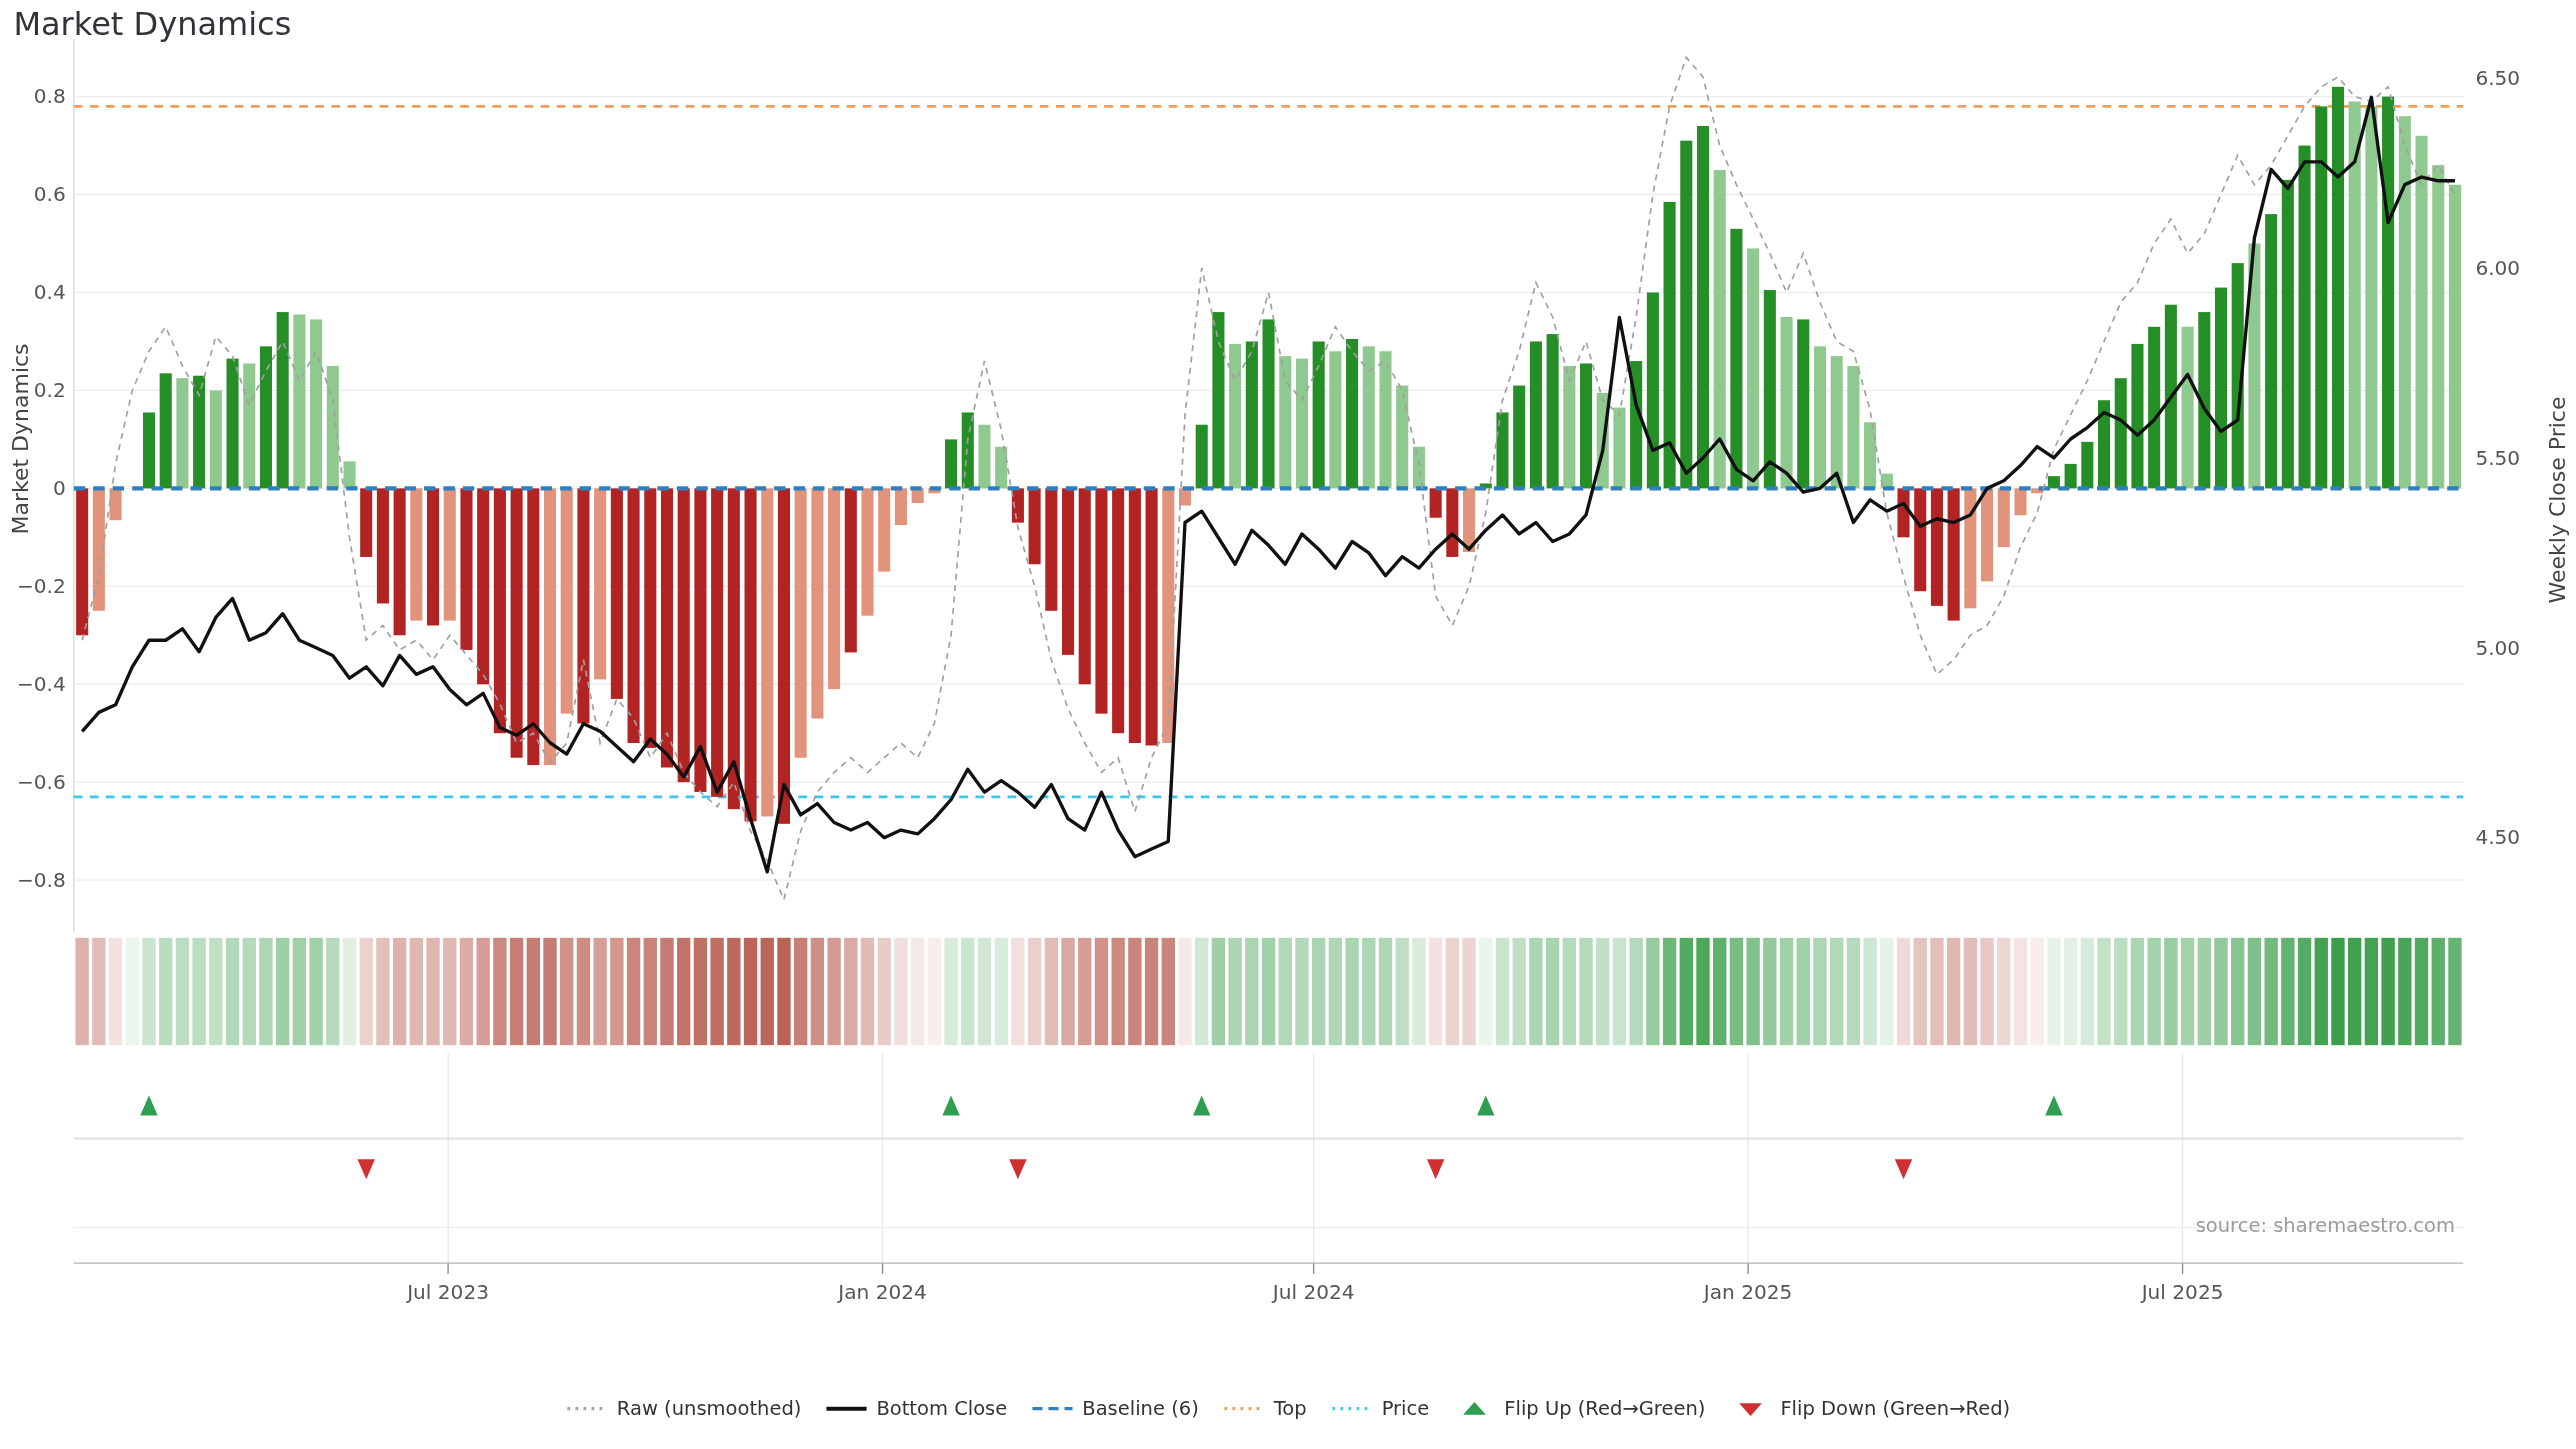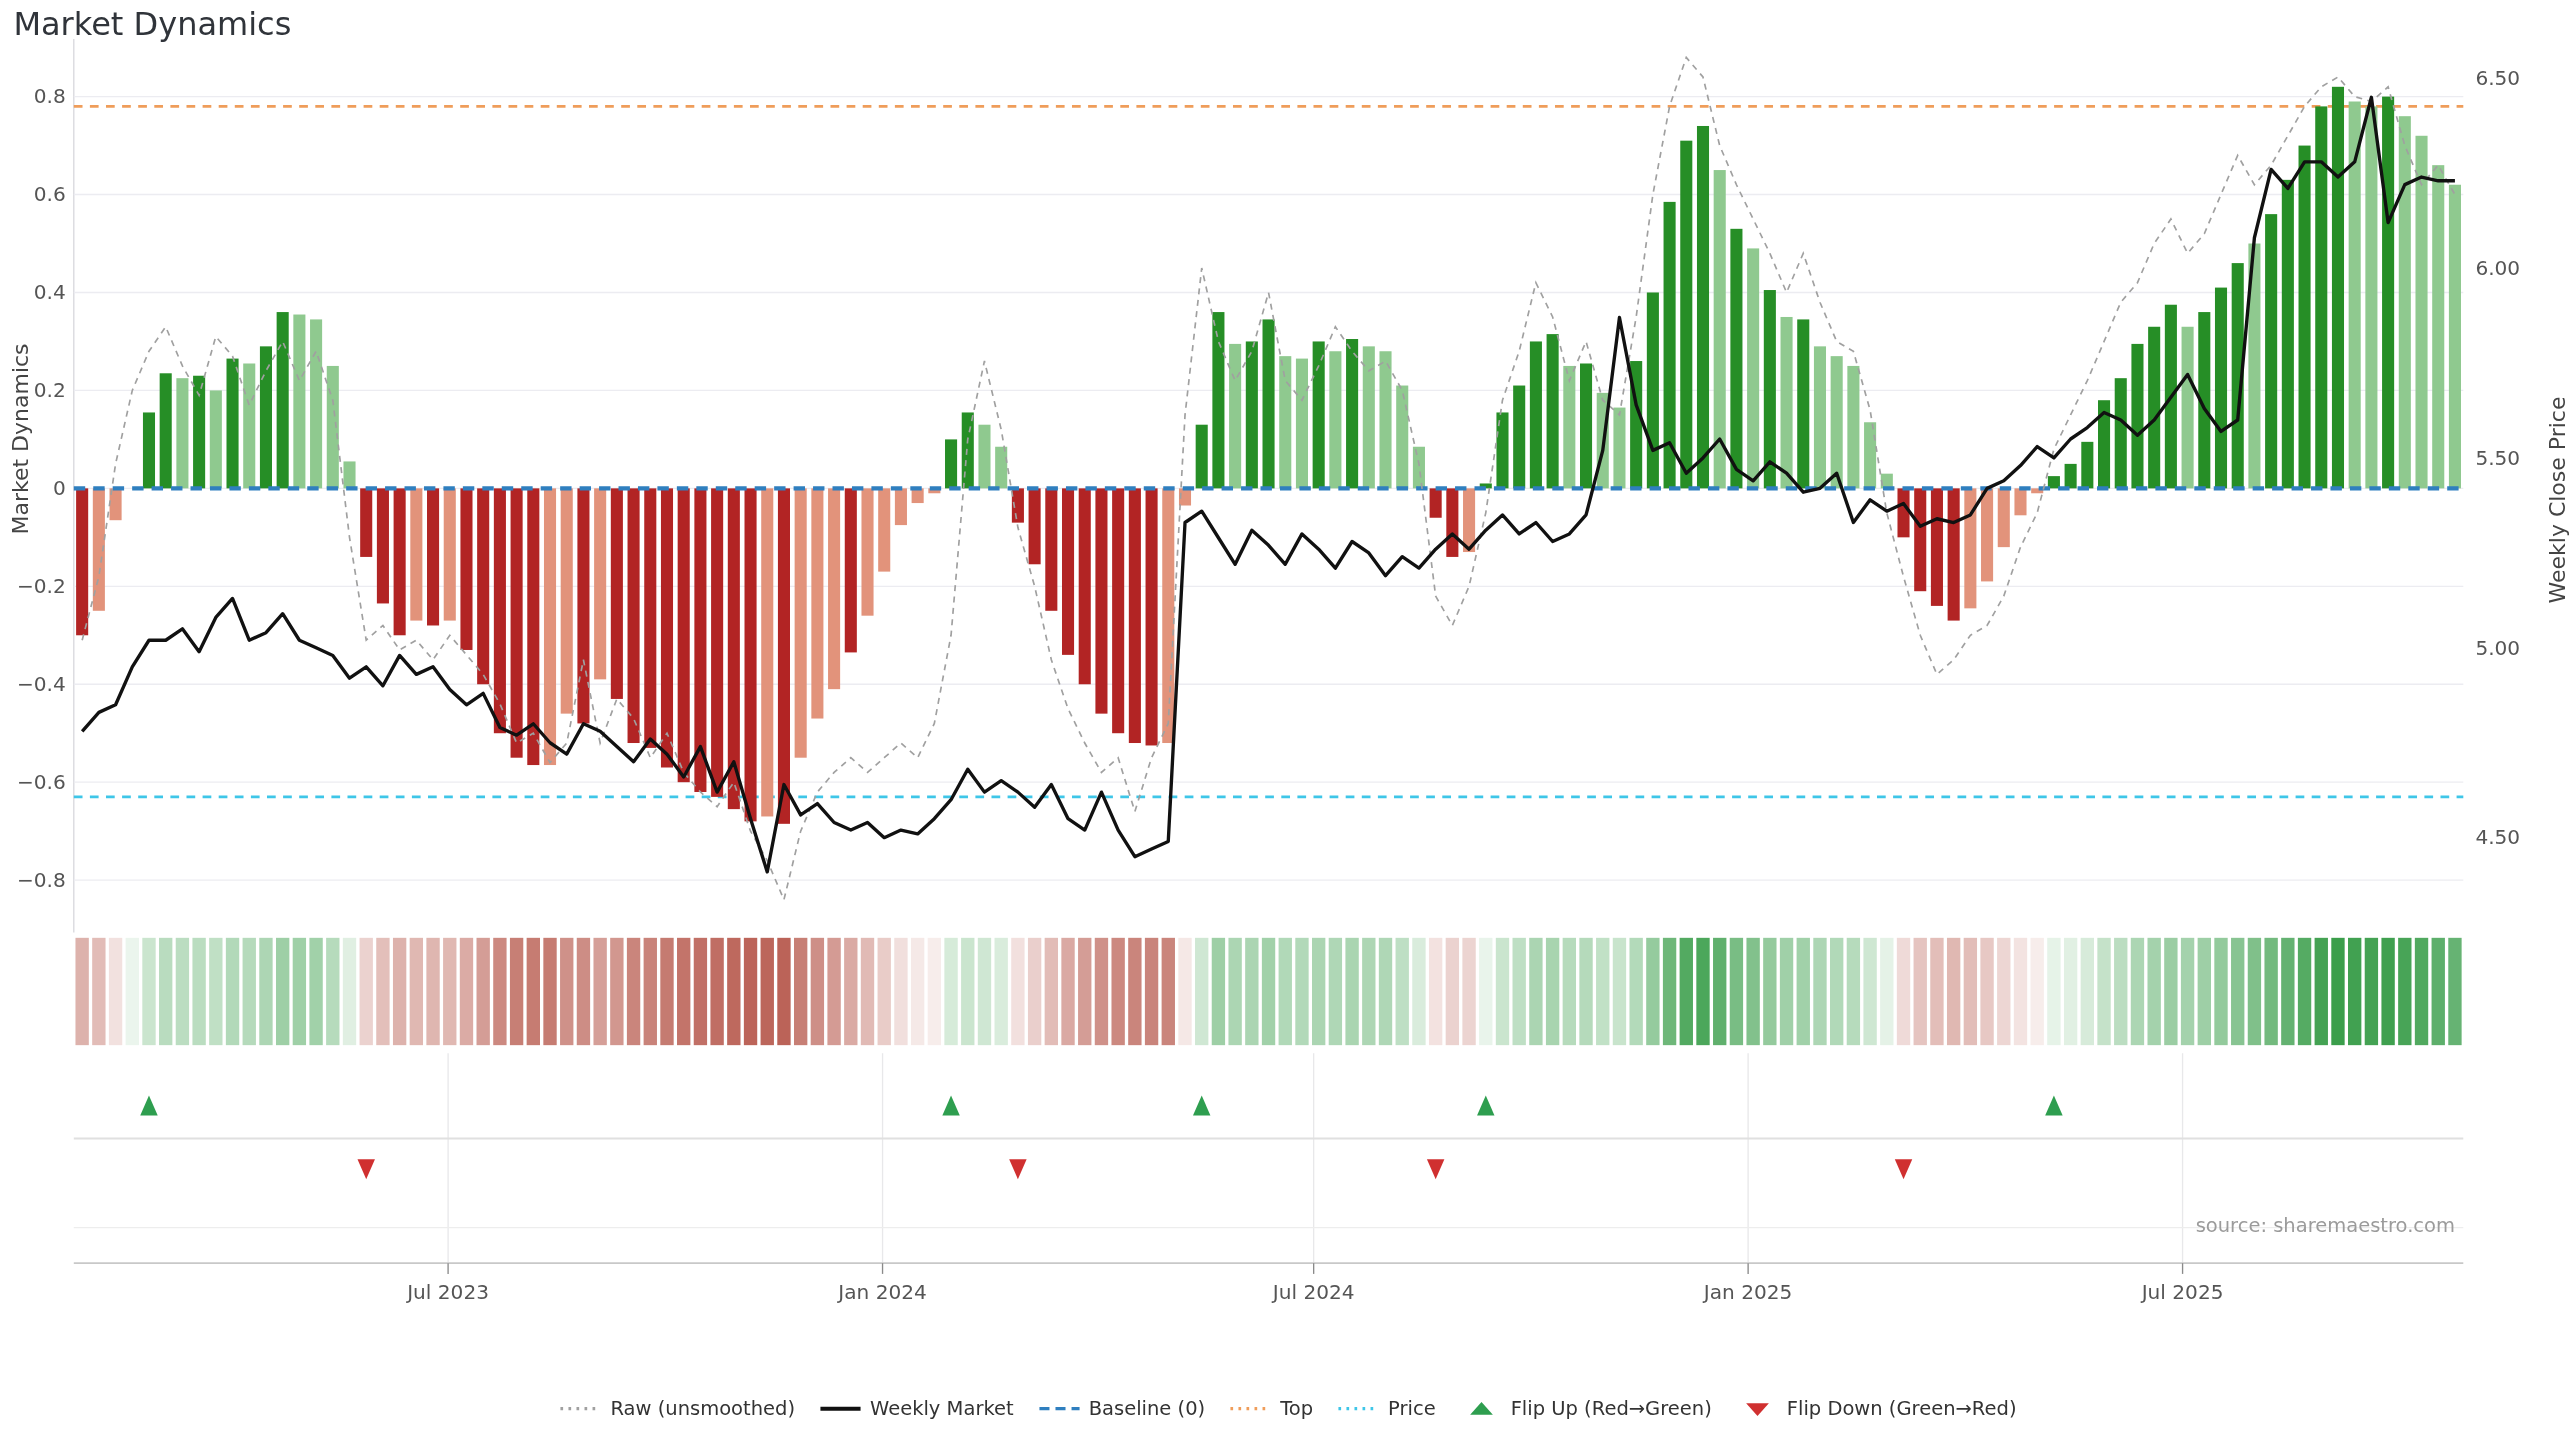--- a/index.html
+++ b/index.html
@@ -385,27 +385,27 @@
     <span class="legend-item">
       <svg width="43" height="17.4" viewBox="0 0 64 26">
         <line x1="2" y1="13" x2="62" y2="13" stroke="#A0A0A0" stroke-width="5" stroke-dasharray="4 8"></line>
       </svg>
       <span>Raw (unsmoothed)</span>
     </span>
     <span class="legend-item">
       <svg width="43" height="17.4" viewBox="0 0 64 26">
         <line x1="2" y1="13" x2="62" y2="13" stroke="#111111" stroke-width="6"></line>
       </svg>
-      <span>Weekly Market</span>
+      <span>Bottom Close</span>
     </span>
     <span class="legend-item">
       <svg width="43" height="17.4" viewBox="0 0 64 26">
         <line x1="2" y1="13" x2="62" y2="13" stroke="#2F7FBF" stroke-width="5" stroke-dasharray="15 9"></line>
       </svg>
-      <span>Baseline (0)</span>
+      <span>Baseline (6)</span>
     </span>
     <span class="legend-item">
       <svg width="43" height="17.4" viewBox="0 0 64 26">
         <line x1="2" y1="13" x2="62" y2="13" stroke="#EF9D5A" stroke-width="5" stroke-dasharray="4 8"></line>
       </svg>
       <span>Top</span>
     </span>
     <span class="legend-item">
       <svg width="43" height="17.4" viewBox="0 0 64 26">
         <line x1="2" y1="13" x2="62" y2="13" stroke="#3EC6E8" stroke-width="5" stroke-dasharray="4 8"></line>

